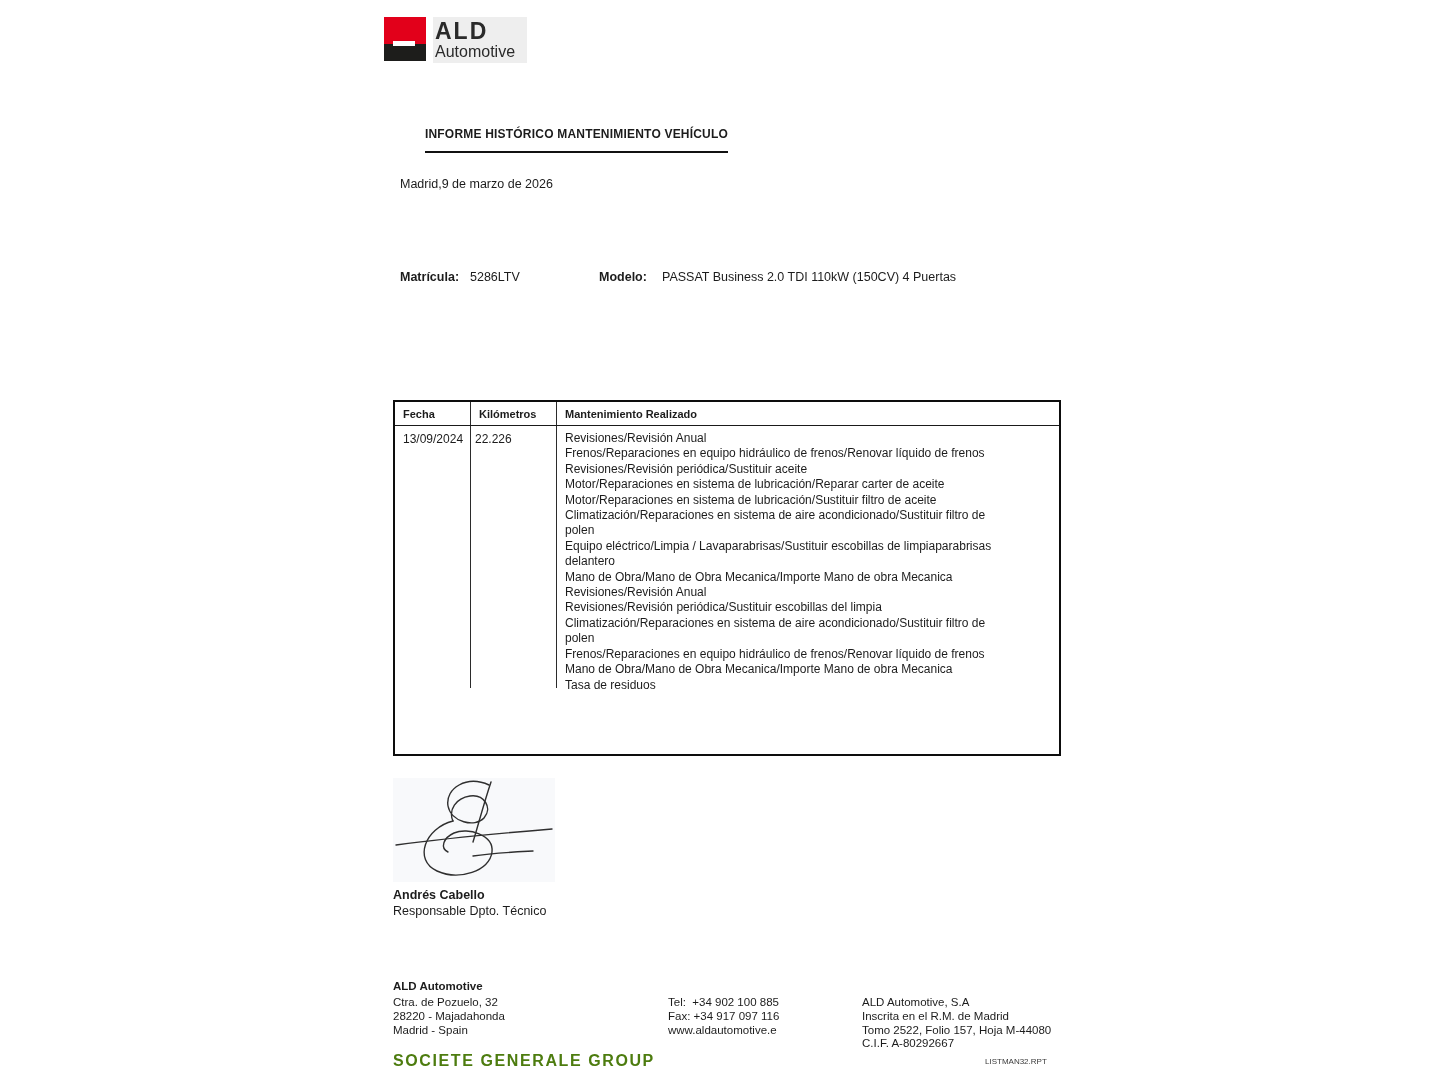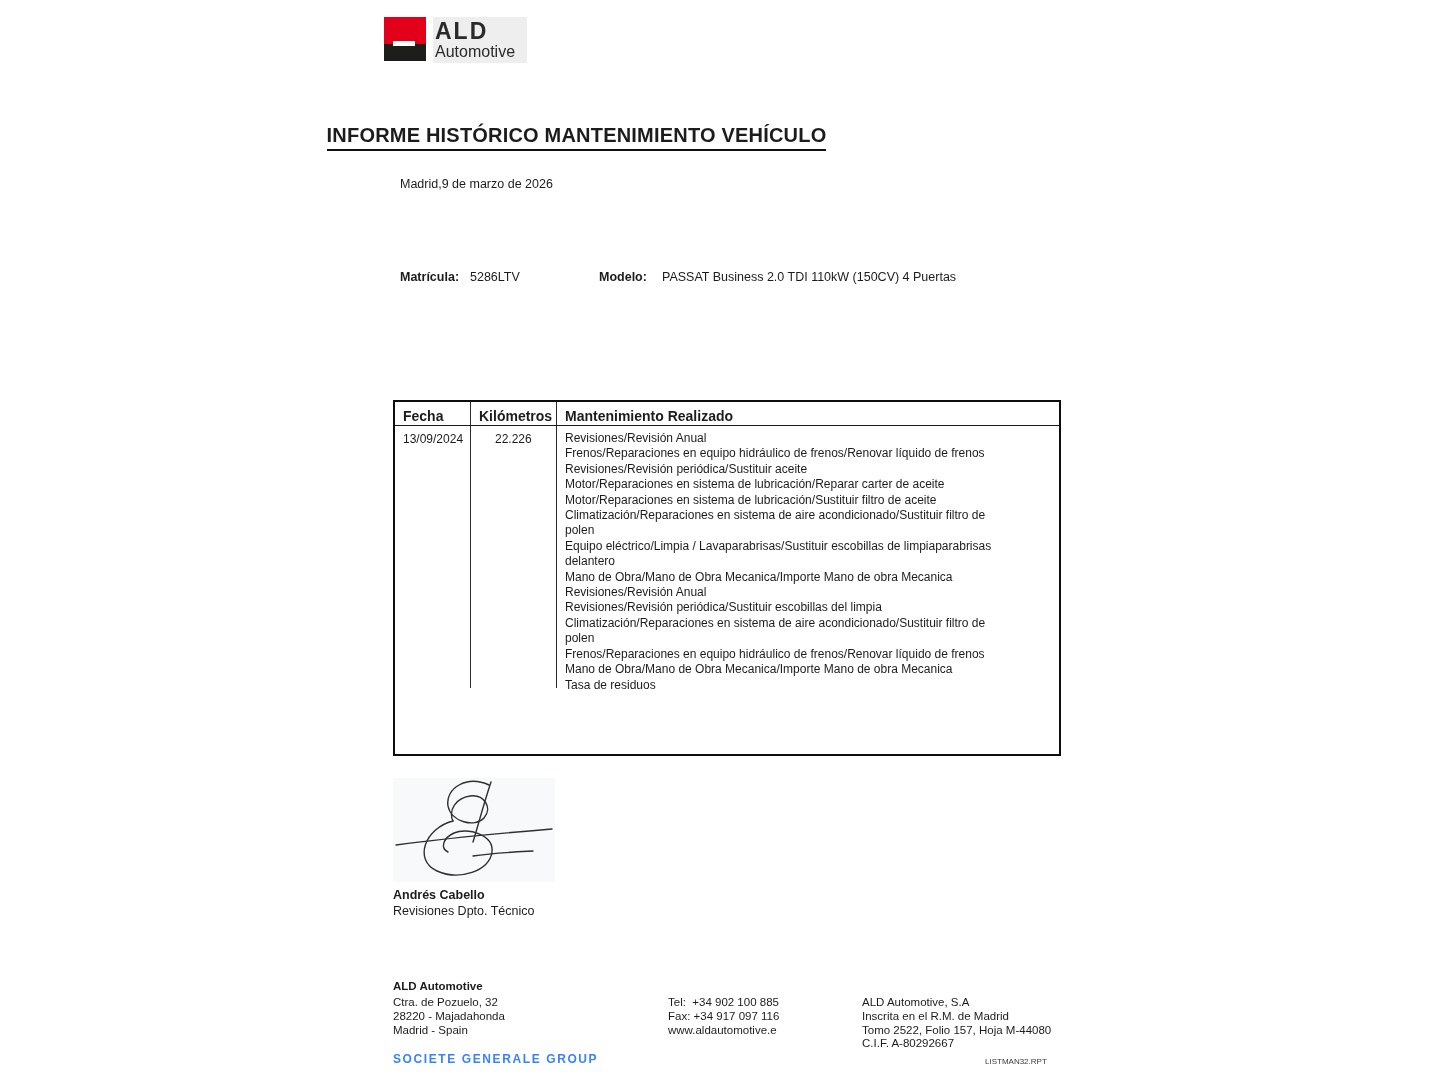--- a/index.html
+++ b/index.html
@@ -36,23 +36,23 @@
   .logo-brand { font-size: 23px; font-weight: bold; color: #2a2a2a; letter-spacing: 2px; line-height: 23px; }
   .logo-sub   { font-size: 16px; color: #2a2a2a; line-height: 17px; }
 
   
   .doc-title {
     position: absolute; left: 0; top: 124px; width: 100%;
     text-align: center;
   }
   .doc-title span {
     display: inline-block;
-    font-size: 20px; font-weight: bold; letter-spacing: 0.2px;
+    font-size: 12px; font-weight: bold; letter-spacing: 0.2px;
     border-bottom: 2px solid #111;
-    padding-bottom: 2px;
+    padding-bottom: 10px;
   }
   .dateline { position: absolute; left: 400px; top: 177px; font-size: 12.5px; }
 
   .vehicle-row { position: absolute; left: 0; top: 270px; width: 100%; font-size: 12.5px; }
   .veh-label { font-weight: bold; position: absolute; }
   .veh-value { position: absolute; }
   .lbl-matricula { left: 400px; }
   .val-matricula { left: 470px; }
   .lbl-modelo    { left: 599px; }
   .val-modelo    { left: 662px; }
@@ -65,31 +65,31 @@
     background: #fff;
   }
   .col-line {
     position: absolute; top: 0; width: 1px; height: 286px; background: #2b2b2b;
   }
   .col-line-1 { left: 75px; }
   .col-line-2 { left: 161px; }
   .thead-row {
     position: absolute; left: 0; top: 0; width: 100%; height: 24px;
     border-bottom: 1.5px solid #1a1a1a;
-    font-size: 14px; font-weight: bold; padding-left: 20px;
+    font-size: 11px; font-weight: bold; padding-left: 20px;
   }
   .th { position: absolute; top: 6px; white-space: nowrap; }
   .th-fecha { left: 8px; }
   .th-km    { left: 84px; }
   .th-mant  { left: 170px; }
   .cell-fecha {
     position: absolute; left: 8px; top: 30px; font-size: 12px; white-space: nowrap;
   }
   .cell-km {
-    position: absolute; left: 80px; top: 30px; font-size: 12px; white-space: nowrap; margin-left: 20px;
+    position: absolute; left: 80px; top: 30px; font-size: 12px; white-space: nowrap;
   }
   .cell-items {
     position: absolute; left: 170px; top: 29px; width: 432px;
     font-size: 12px; line-height: 15.4px;
   }
 
   
   .sig-box {
     position: absolute; left: 393px; top: 778px;
     width: 162px; height: 104px;
@@ -100,21 +100,21 @@
   .signer-role { position: absolute; left: 393px; top: 904px; font-size: 12.5px; }
 
   
   .footer-company { position: absolute; left: 393px; top: 980px; font-size: 11.5px; font-weight: bold; text-align: center; }
   .footer-col { position: absolute; font-size: 11.5px; line-height: 13.8px; white-space: pre; }
   .col-address { left: 393px; top: 996px; }
   .col-contact { left: 668px; top: 996px; }
   .col-legal   { left: 862px; top: 996px; }
   .footer-group {
     position: absolute; left: 393px; top: 1052px;
-    font-size: 12px; font-weight: bold; letter-spacing: 1.6px; color: #3b82f6;
+    font-size: 16px; font-weight: bold; letter-spacing: 1.6px; color: #4d7c0f;
   }
   .report-ref {
     position: absolute; left: 985px; top: 1057px;
     font-size: 8px; color: #3a3a3a;
   }
 </style>
 </head>
 <body>
 
 <div class="page">
@@ -177,21 +177,21 @@
       <g stroke="#2f2f2f" stroke-width="1.4" stroke-linecap="round" fill="none">
         <path d="M96,7 C74,-3 52,10 55,28 C58,44 82,50 91,40 C100,30 91,16 77,18 C63,20 55,32 60,43"></path>
         <path d="M60,43 C32,50 20,82 44,93 C66,103 97,93 99,74 C101,57 75,49 61,55 C50,60 47,70 55,74"></path>
         <path d="M3,67 C40,62 110,55 159,51"></path>
         <path d="M80,78 C100,75 122,74 140,73"></path>
         <path d="M98,4 C90,28 85,48 80,64"></path>
       </g>
     </svg>
   </div>
   <div class="signer-name">Andrés Cabello</div>
-  <div class="signer-role">Revisiones Dpto. Técnico</div>
+  <div class="signer-role">Responsable Dpto. Técnico</div>
 
   <div class="footer-company">ALD Automotive</div>
   <div class="footer-col col-address"><div>Ctra. de Pozuelo, 32</div><div>28220 - Majadahonda</div><div>Madrid - Spain</div></div>
   <div class="footer-col col-contact"><div>Tel:  +34 902 100 885</div><div>Fax: +34 917 097 116</div><div>www.aldautomotive.e</div></div>
   <div class="footer-col col-legal"><div>ALD Automotive, S.A</div><div>Inscrita en el R.M. de Madrid</div><div>Tomo 2522, Folio 157, Hoja M-44080</div><div>C.I.F. A-80292667</div></div>
   <div class="footer-group">SOCIETE GENERALE GROUP</div>
   <div class="report-ref">LISTMAN32.RPT</div>
 
 </div>
 

